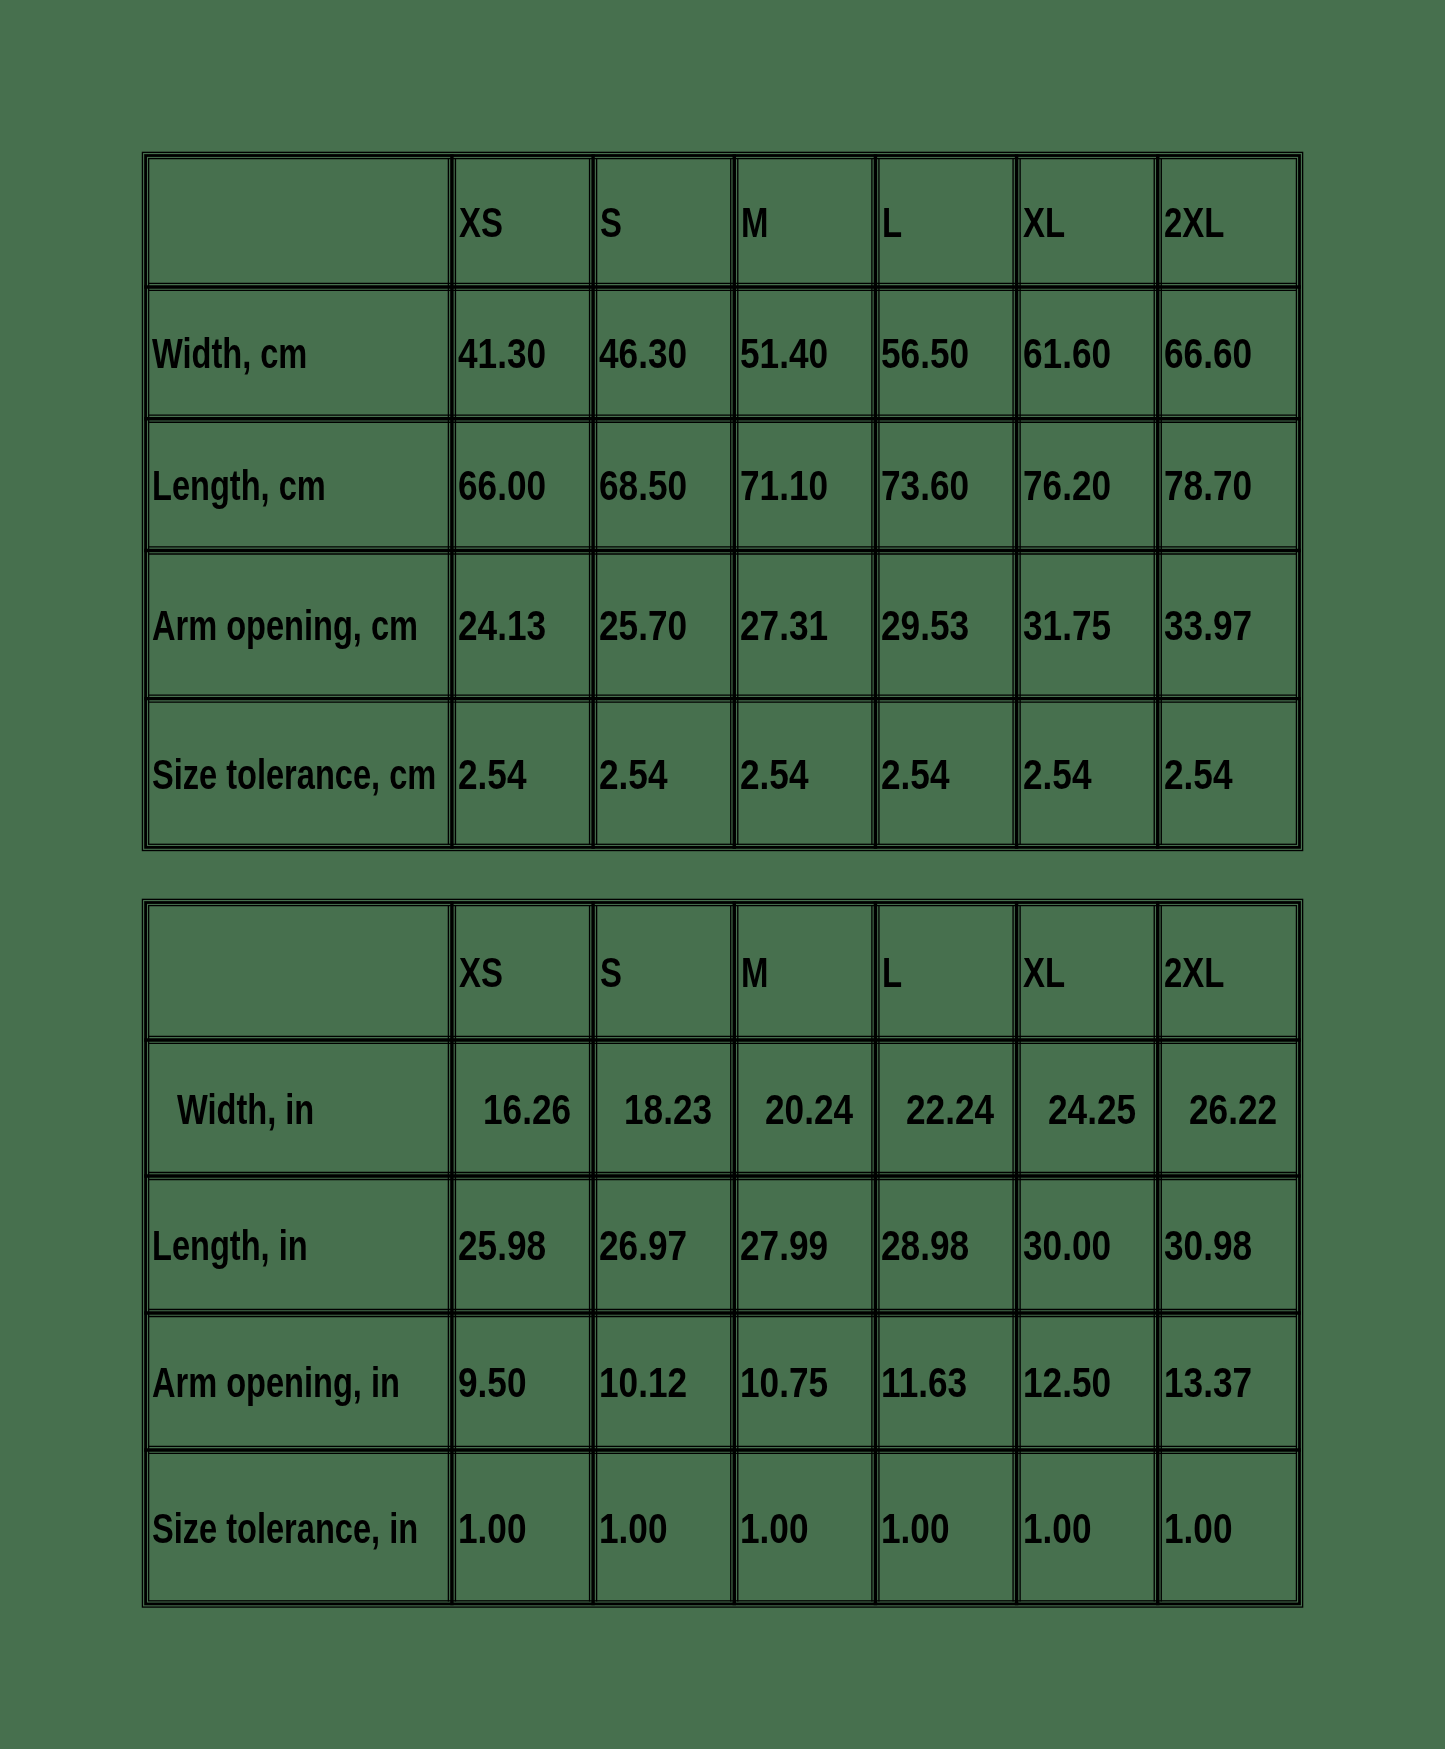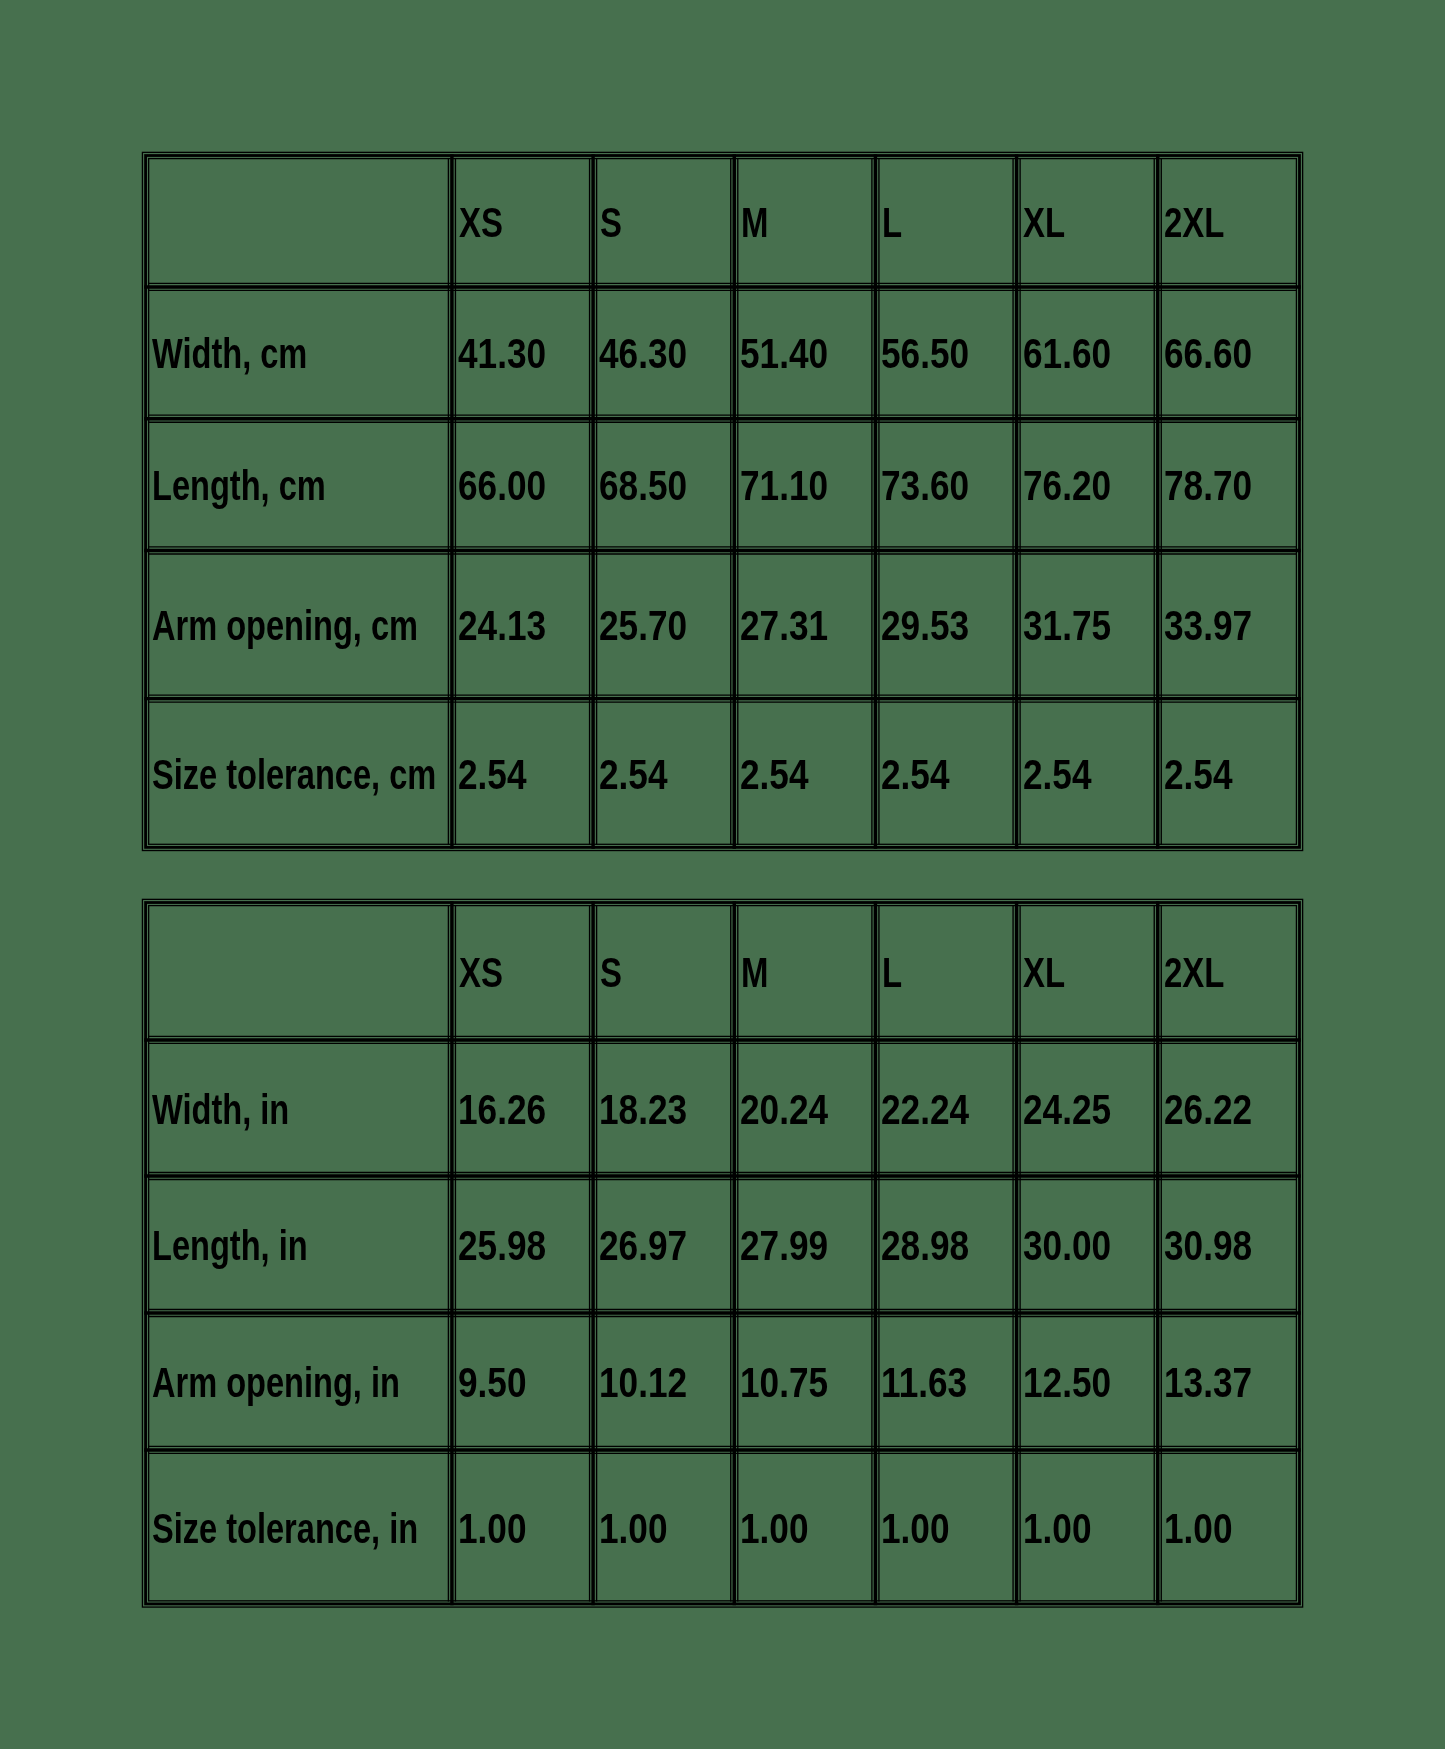--- a/index.html
+++ b/index.html
@@ -22,21 +22,21 @@
   .trow{position:absolute;left:0;top:0;}
   .tcell{position:absolute;top:0;overflow:hidden;}
 
   
   #table-metric   .r0{top:  0.00px;} #table-metric   .r0 .tcell{height:131.38px;}
   #table-metric   .r1{top:131.38px;} #table-metric   .r1 .tcell{height:131.80px;}
   #table-metric   .r2{top:263.18px;} #table-metric   .r2 .tcell{height:131.75px;}
   #table-metric   .r3{top:394.93px;} #table-metric   .r3 .tcell{height:148.15px;padding-left:35px;}
   #table-metric   .r4{top:543.08px;} #table-metric   .r4 .tcell{height:148.77px;}
   #table-imperial .r0{top:  0.00px;} #table-imperial .r0 .tcell{height:137.38px;}
-  #table-imperial .r1{top:137.38px;} #table-imperial .r1 .tcell{height:136.10px;}
+  #table-imperial .r1{top:137.38px;} #table-imperial .r1 .tcell{height:136.10px;margin-left:25px;}
   #table-imperial .r2{top:273.48px;} #table-imperial .r2 .tcell{height:137.00px;}
   #table-imperial .r3{top:410.48px;} #table-imperial .r3 .tcell{height:136.90px;padding-left:43px;}
   #table-imperial .r4{top:547.38px;} #table-imperial .r4 .tcell{height:154.02px;}
 
   
   .c0{left:   0.00px; width:304px;}
   .c1{left: 306.83px; width:134.13px;}
   .c2{left: 448.00px; width:134.13px;}
   .c3{left: 589.17px; width:134.13px;}
   .c4{left: 730.33px; width:134.13px;}

